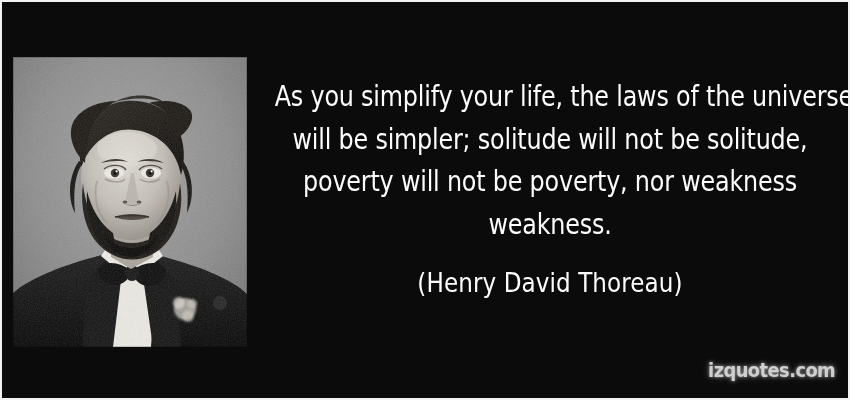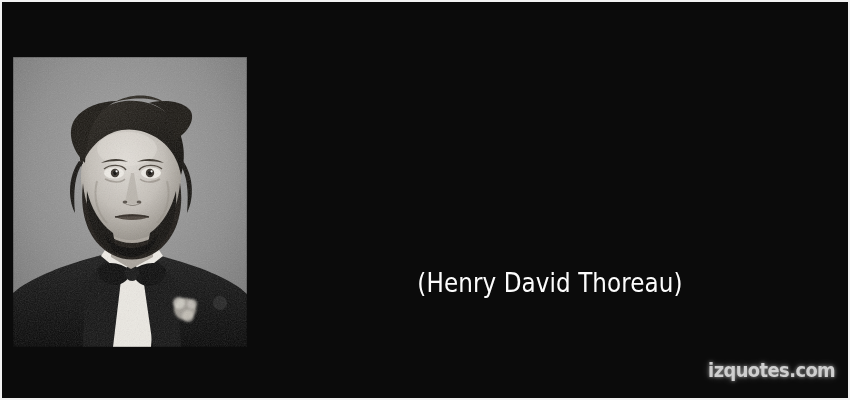--- a/index.html
+++ b/index.html
@@ -183,18 +183,24 @@
       <path d="M102 160 C112 158 127 158 136 160" stroke="#2c2620" stroke-width="1.5" fill="none"></path>
 
       <path d="M84 124 C80 140 84 156 94 166" stroke="#948e85" stroke-width="2" fill="none" opacity="0.55"></path>
       <path d="M154 124 C158 140 154 156 144 166" stroke="#948e85" stroke-width="2" fill="none" opacity="0.55"></path>
 
       <rect x="0" y="0" width="234" height="290" filter="url(#grain)" fill="none" opacity="0.9"></rect>
       <rect x="0" y="0" width="234" height="290" fill="none" stroke="#000" stroke-width="1" opacity="0.35"></rect>
     </svg>
   </div>
 
+  <div id="quote-block">
+    <div class="quote-line">As you simplify your life, the laws of the universe</div>
+    <div class="quote-line">will be simpler; solitude will not be solitude,</div>
+    <div class="quote-line">poverty will not be poverty, nor weakness</div>
+    <div class="quote-line">weakness.</div>
+  </div>
 
   <div id="attribution">(Henry David Thoreau)</div>
 
   <div id="watermark">izquotes.com</div>
 
 </div>
 
 </body></html>

